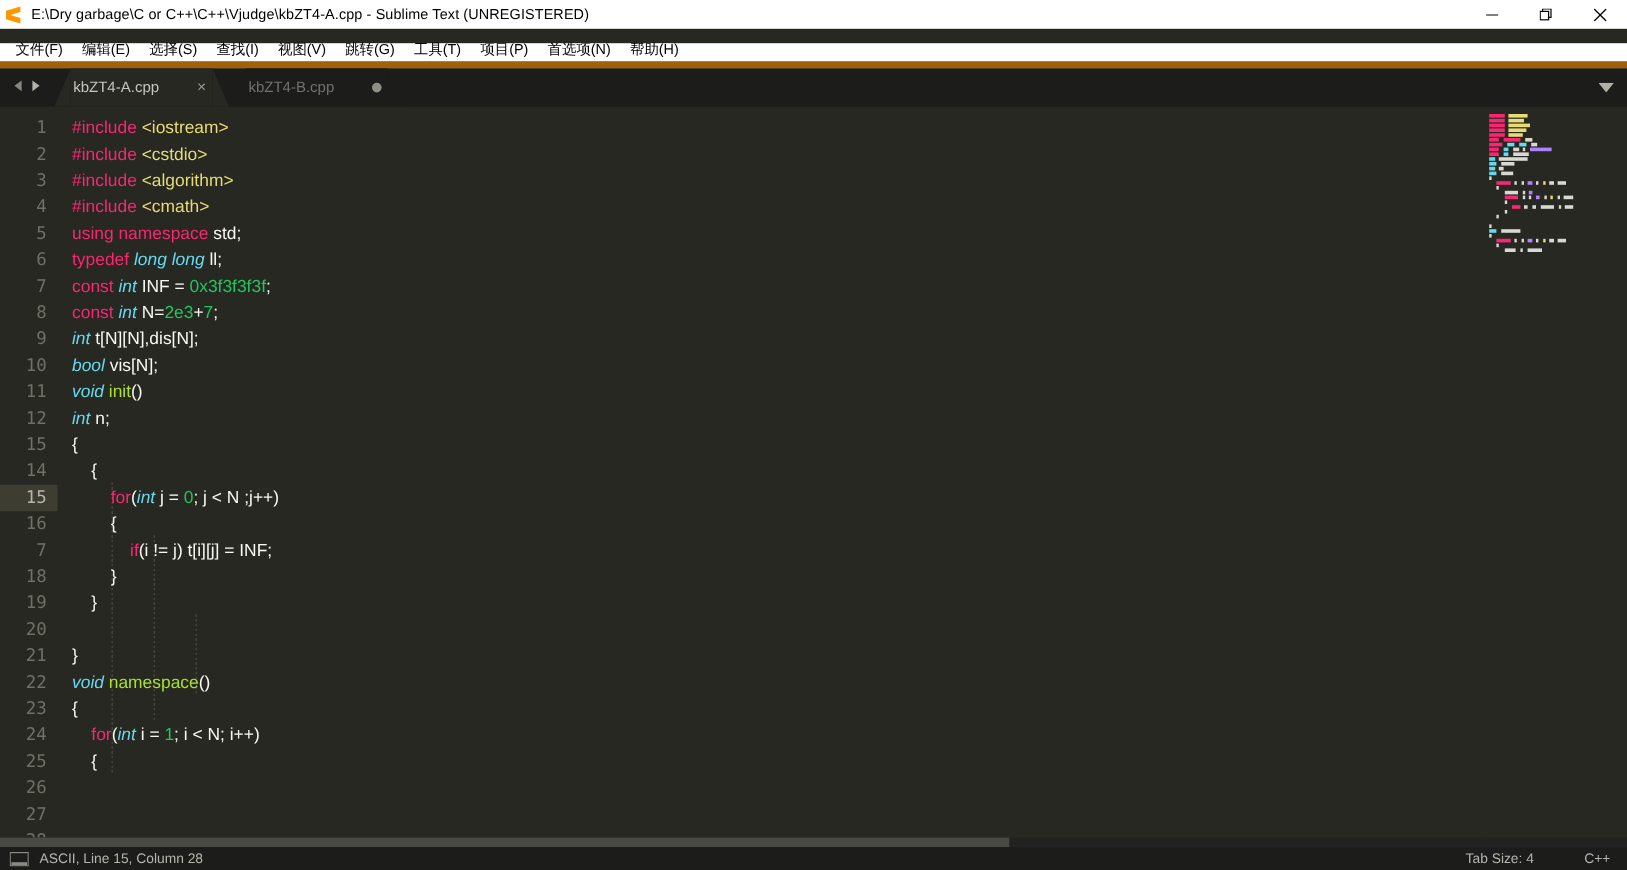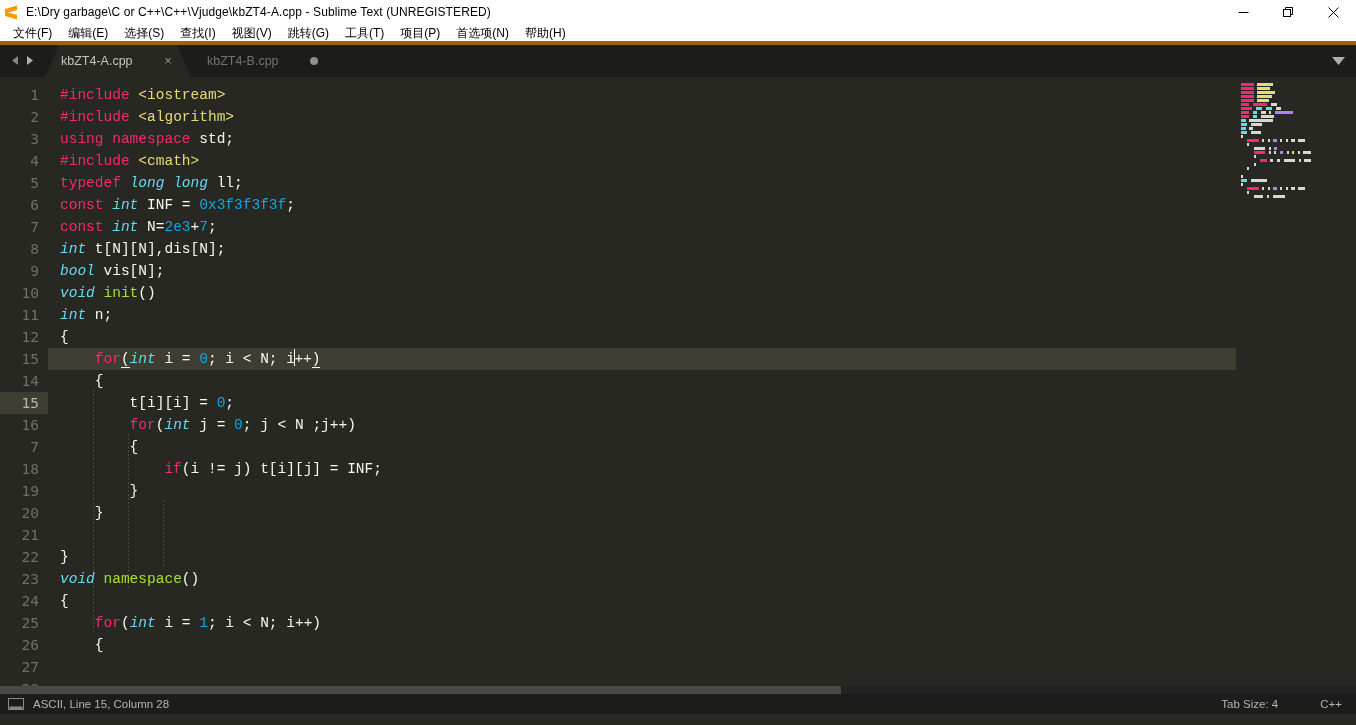--- a/index.html
+++ b/index.html
@@ -39,23 +39,24 @@
     width: 45px; height: 24px;
     display: flex; align-items: center; justify-content: center;
   }
   .wc svg { display:block; }
 
   
   #menubar {
     height: 21px;
     background: #ffffff;
     display: flex;
-    align-items: flex-start;
+    align-items: flex-end;
     padding-left: 5px;
-    border-bottom: 4px solid #a16207;
+    border-bottom: 6px solid #a16207;
+    margin-top: 12px;
   }
   .menu-item {
     font-size: 12px;
     color: #000000;
     padding: 2px 8px;
     white-space: nowrap;
     line-height: 15px;
   }
 
   
@@ -144,41 +145,41 @@
 
   #codearea {
     position: relative;
     flex: 1;
     padding-top: 7px;
     overflow: hidden;
   }
   .cline {
     height: 22px;
     line-height: 22px;
-    font-family: Liberation Mono, monospace;
+    font-family: Liberation Sans, sans-serif;
     font-size: 14.5px;
     white-space: pre;
     color: #f8f8f2;
     padding-left: 12px;
     position: relative;
   }
   .cline.active { background: #3e3d32; }
 
   
   .iguide {
     position: absolute;
     width: 1px;
     background: repeating-linear-gradient(to bottom,#4a4a42 0 2px, transparent 2px 4px);
     pointer-events: none;
   }
 
   
   .k   { color: #f92672; }            
   .t   { color: #66d9ef; font-style: italic; }  
-  .n   { color: #0ea5e9; }            
+  .n   { color: #22c55e; }            
   .f   { color: #a6e22e; }            
   .pre { color: #f92672; }            
   .str { color: #e6db74; }            
   .brk { color: #f8f8f2; border-bottom: 1px solid #f8f8f2; }
 
   .cursor {
     display: inline-block;
     width: 0; height: 17px;
     border-left: 1.5px solid #f8f8f0;
     vertical-align: -3px;
@@ -351,34 +352,33 @@
       <div class="gline">27</div>
       <div class="gline">28</div>
     </div>
 
   <div id="codearea">
     <div class="iguide" style="left:45px;  top:313px; height:242px;"></div>
     <div class="iguide" style="left:80px;  top:357px; height:154px;"></div>
     <div class="iguide" style="left:115px; top:423px; height:66px;"></div>
 
   <div class="cline"><span class="pre">#include</span> <span class="str">&lt;iostream&gt;</span></div>
+      <div class="cline"><span class="pre">#include</span> <span class="str">&lt;cstdio&gt;</span></div>
       <div class="cline"><span class="pre">#include</span> <span class="str">&lt;algorithm&gt;</span></div>
+      <div class="cline"><span class="pre">#include</span> <span class="str">&lt;cmath&gt;</span></div>
       <div class="cline"><span class="k">using</span> <span class="k">namespace</span> std;</div>
-      <div class="cline"><span class="pre">#include</span> <span class="str">&lt;cmath&gt;</span></div>
       <div class="cline"><span class="k">typedef</span> <span class="t">long</span> <span class="t">long</span> ll;</div>
       <div class="cline"><span class="k">const</span> <span class="t">int</span> INF = <span class="n">0x3f3f3f3f</span>;</div>
       <div class="cline"><span class="k">const</span> <span class="t">int</span> N=<span class="n">2e3</span>+<span class="n">7</span>;</div>
       <div class="cline"><span class="t">int</span> t[N][N],dis[N];</div>
       <div class="cline"><span class="t">bool</span> vis[N];</div>
       <div class="cline"><span class="t">void</span> <span class="f">init</span>()</div>
       <div class="cline"><span class="t">int</span> n;</div>
       <div class="cline">{</div>
-      <div class="cline active">    <span class="k">for</span><span class="brk">(</span><span class="t">int</span> i = <span class="n">0</span>; i &lt; N; i<span class="cursor"></span>++<span class="brk">)</span></div>
       <div class="cline">    {</div>
-      <div class="cline">        t[i][i] = <span class="n">0</span>;</div>
       <div class="cline">        <span class="k">for</span>(<span class="t">int</span> j = <span class="n">0</span>; j &lt; N ;j++)</div>
       <div class="cline">        {</div>
       <div class="cline">            <span class="k">if</span>(i != j) t[i][j] = INF;</div>
       <div class="cline">        }</div>
       <div class="cline">    }</div>
       <div class="cline">&nbsp;</div>
       <div class="cline">}</div>
       <div class="cline"><span class="t">void</span> <span class="f">namespace</span>()</div>
       <div class="cline">{</div>
       <div class="cline">    <span class="k">for</span>(<span class="t">int</span> i = <span class="n">1</span>; i &lt; N; i++)</div>

